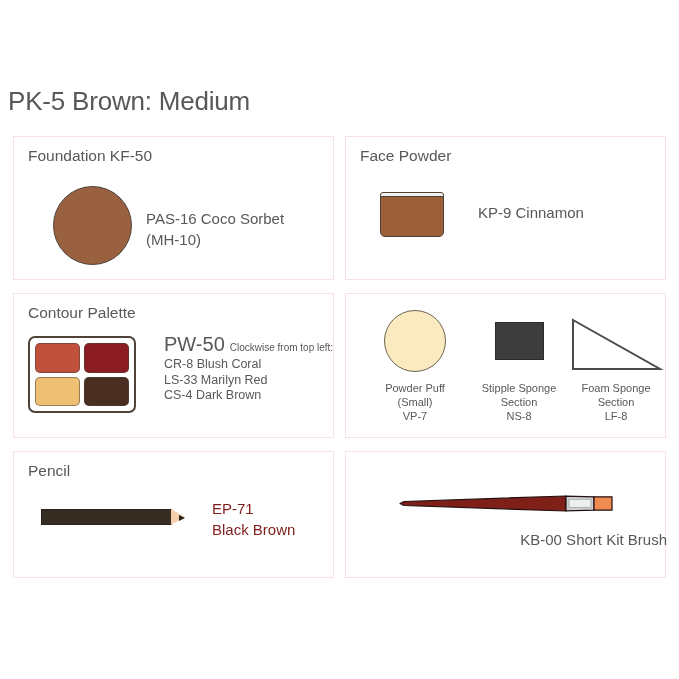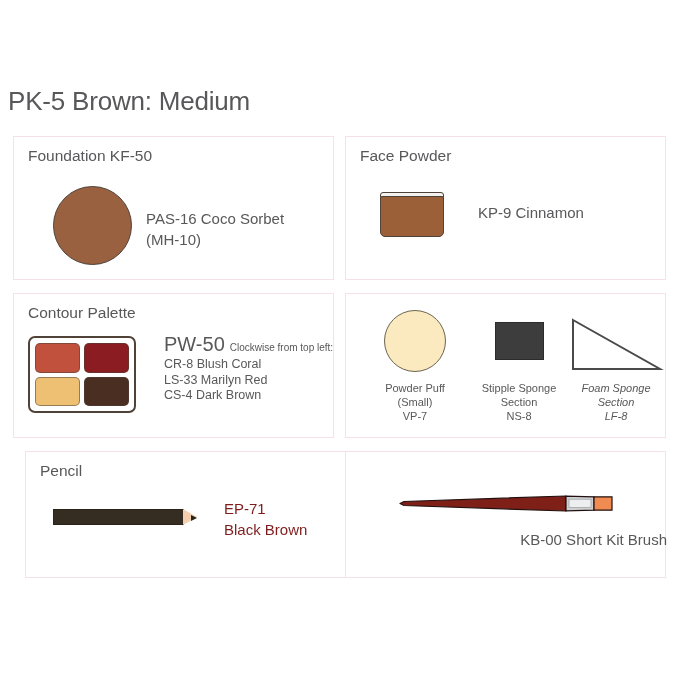--- a/index.html
+++ b/index.html
@@ -44,21 +44,21 @@
     color: #58585a;
     white-space: nowrap;
     text-align: center;
   }
 
   
   #panel-foundation { left: 13px;  top: 136px; width: 321px; height: 144px; }
   #panel-facepowder { left: 345px; top: 136px; width: 321px; height: 144px; }
   #panel-contour    { left: 13px;  top: 293px; width: 321px; height: 145px; }
   #panel-tools      { left: 345px; top: 293px; width: 321px; height: 145px; }
-  #panel-pencil     { left: 13px;  top: 451px; width: 321px; height: 127px; margin-left: 12px; }
+  #panel-pencil     { left: 13px;  top: 451px; width: 321px; height: 127px; }
   #panel-brush      { left: 345px; top: 451px; width: 321px; height: 127px; }
 
   
   .foundation-circle {
     position: absolute;
     left: 39px;
     top: 49px;
     width: 79px;
     height: 79px;
     border-radius: 50%;
@@ -167,21 +167,21 @@
     text-align: center;
     font-size: 11px;
     line-height: 14px;
     color: #58585a;
   }
   .tool-caption { white-space: nowrap; }
   .tool-code { white-space: nowrap; }
 
   #tool-puff   { left: 14px;  top: 16px; width: 110px; }
   #tool-stipple{ left: 118px; top: 16px; width: 110px; }
-  #tool-foam   { left: 215px; top: 16px; width: 110px; font-style: italic; }
+  #tool-foam   { left: 215px; top: 16px; width: 110px; }
 
   .puff-shape {
     width: 62px;
     height: 62px;
     margin: 0 auto 9px auto;
     border-radius: 50%;
     background: #fbe9c0;
     border: 1.3px solid #6c6550;
     box-sizing: border-box;
   }

